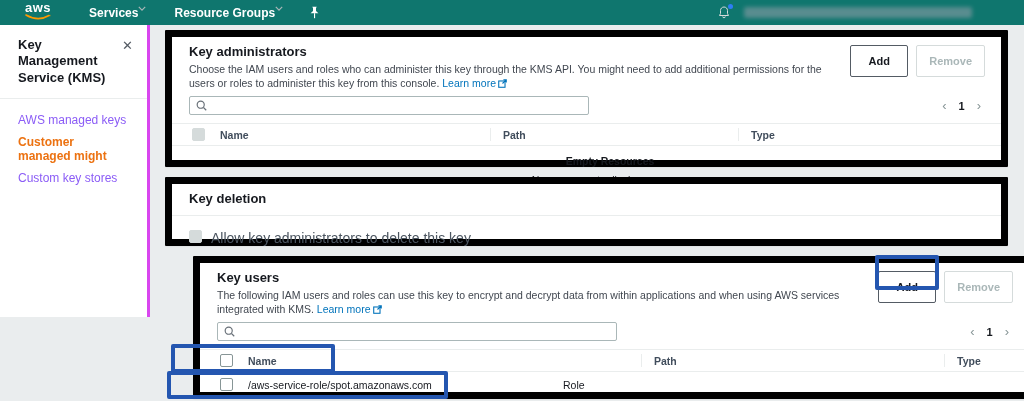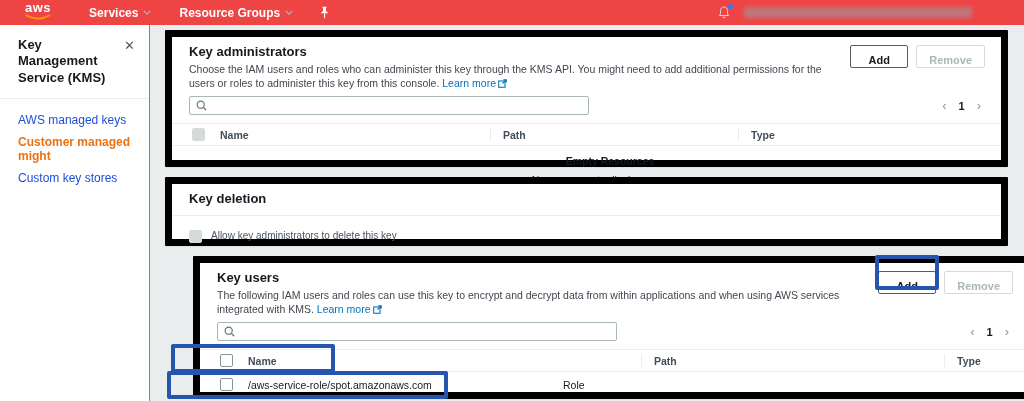--- a/index.html
+++ b/index.html
@@ -7,63 +7,63 @@
   body {
     font-family:"Liberation Sans","DejaVu Sans",sans-serif;
     background:#eaedee;
     position:relative;
     color:#16191f;
   }
 
   
   .topnav {
     position:absolute; left:0; top:0; width:1024px; height:25px;
-    background:#ef4444; display:flex; align-items:center; z-index:10;
+    background:#0f766e; display:flex; align-items:center; z-index:10;
   }
   .logo { margin-left:25px; display:flex; flex-direction:column; align-items:center; line-height:1; }
   .logo .aws-text { color:#fff; font-weight:bold; font-size:13px; letter-spacing:0.5px; margin-top:-3px; }
-  .nav-item { display:flex; align-items:center; gap:5px; color:#ffffff; font-size:12px; font-weight:bold; margin-left:38px; cursor:pointer; }
+  .nav-item { display:flex; align-items:flex-start; color:#ffffff; font-size:12px; font-weight:bold; margin-left:38px; cursor:pointer; }
   .nav-item.second { margin-left:28px; }
   .caret { width:8px; height:5px; }
   .pin-wrap { margin-left:26px; cursor:pointer; display:flex; align-items:center; }
   .nav-right { position:absolute; right:52px; top:0; height:25px; display:flex; align-items:center; gap:14px; }
   .bell-wrap { position:relative; display:flex; align-items:center; cursor:pointer; }
   .bell-dot { position:absolute; right:-3px; top:-2px; width:5px; height:5px; border-radius:50%; background:#2e7df6; }
   .nav-redaction { width:228px; height:11px; border-radius:2px; background:#97a0ab; opacity:0.55; filter:blur(2px); }
 
   
   .sidebar {
-    position:absolute; left:0; top:25px; width:150px; height:377px;
-    background:#ffffff; border-right:1px solid #d946ef; z-index:5;
+    position:absolute; left:0; top:25px; width:150px; height:292px;
+    background:#ffffff; border-right:3px solid #d946ef; z-index:5;
   }
   .sidebar-head { padding:12px 14px 0 18px; display:flex; justify-content:space-between; }
   .sidebar-title { font-size:13px; font-weight:bold; line-height:1.25; width:100px; }
   .close-x { font-size:13px; color:#545b64; cursor:pointer; line-height:1; margin-top:2px; }
   .sidebar-divider { border-top:1px solid #eaeded; margin:12px 0 10px 0; }
-  .side-item { font-size:12px; padding:4px 18px; color:#1d4ed8; cursor:pointer; }
+  .side-item { font-size:12px; padding:4px 18px; color:#8b5cf6; cursor:pointer; }
   .side-item.selected { color:#ec7211; font-weight:bold; }
 
   
   .panel {
     position:absolute; left:165px; width:843px; background:#fff;
     border:7px solid #000000; border-radius:1px; box-shadow:0 1px 1px rgba(0,0,0,0.04);
   }
   #panel-admins { top:30px;  height:137px; }
   #panel-deletion { top:177px; height:69px; }
   #panel-users { top:256px; height:143px; overflow:hidden;margin-left:28px; }
 
   .panel-head { display:flex; justify-content:space-between; padding:7px 16px 0 17px; }
   .panel-title { font-size:13px; font-weight:bold; }
   .panel-desc { font-size:10.5px; color:#414750; margin-top:4px; max-width:705px; line-height:1.3; }
   .link { color:#0073bb; cursor:pointer; text-decoration:none; }
   .ext-icon { vertical-align:-1px; margin-left:2px; }
 
   .btn-group { display:flex; gap:8px; margin-top:1px; }
   .btn {
-    min-width:58px; height:23px; padding:8px 12px; font-size:11px; font-weight:bold;
+    min-width:58px; height:32px; padding:8px 12px; font-size:11px; font-weight:bold;
     background:#fff; border:1px solid #545b64; border-radius:2px; color:#16191f; cursor:pointer;
     font-family:inherit;
   }
   .btn.disabled { border-color:#d5dbdb; color:#aab7b8; cursor:default; }
 
   .toolbar-row { display:flex; justify-content:space-between; align-items:center; padding:6px 20px 0 17px; }
   .searchbox {
     width:400px; height:19px; border:1px solid #aab7b8; border-radius:2px; background:#fff;
     display:flex; align-items:center; padding-left:6px; gap:5px;
   }
@@ -84,21 +84,21 @@
   #panel-admins .c-path { width:260px; }
   #panel-users  .c-name { width:405px; }
   #panel-users  .c-path { width:315px; }
   .c-type { flex:1; }
 
   .empty-wrap { text-align:center; margin-top:9px; }
   .empty-title { font-size:10.5px; font-weight:bold;padding-left:47px; }
   .empty-sub { font-size:10.5px; margin-top:7px; color:#16191f; }
 
   .deletion-divider { border-top:1px solid #eaeded; margin-top:9px; }
-  .deletion-row { display:flex; gap:9px; padding:14px 0 0 17px; font-size:10px; color:#4b5560; }
+  .deletion-row { display:flex; gap:9px; padding:14px 0 0 17px; font-size:14px; color:#4b5560; }
 
   .t-row { height:26px; display:flex; align-items:center; font-size:10.5px; color:#16191f; border-bottom:1px solid #eaeded; }
 
   
   .anno { position:absolute; border:4px solid #2456b0; border-radius:2px; z-index:60; pointer-events:none; }
   #anno-add  { left:875px; top:255px; width:64px; height:35px; }
   #anno-row1 { left:171px; top:344px; width:164px; height:29px; }
   #anno-row2 { left:167px; top:371px; width:281px; height:28px; }
 </style>
 </head>

